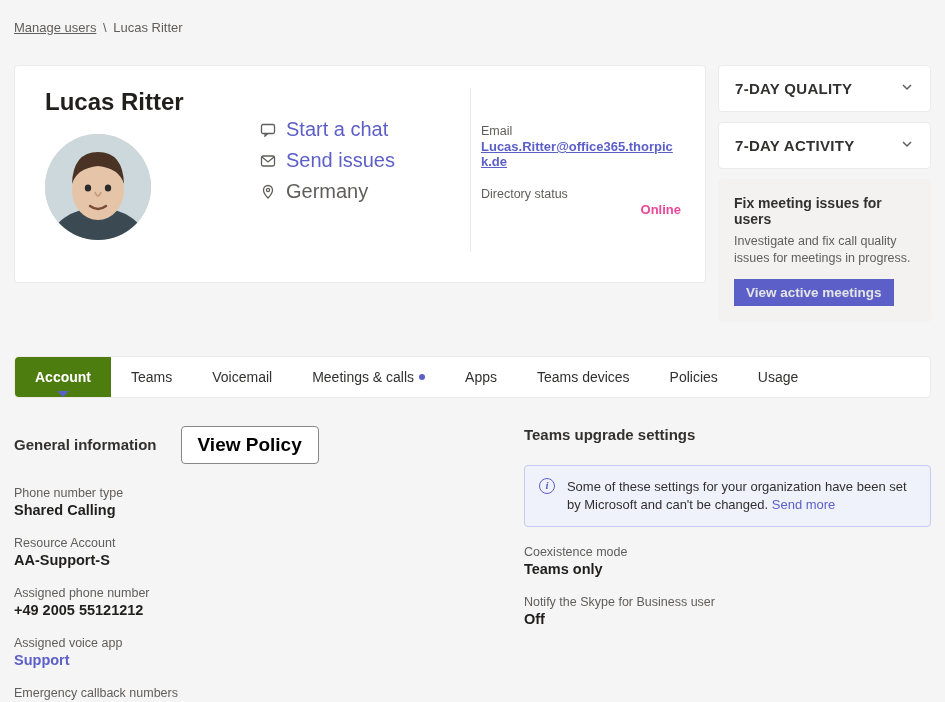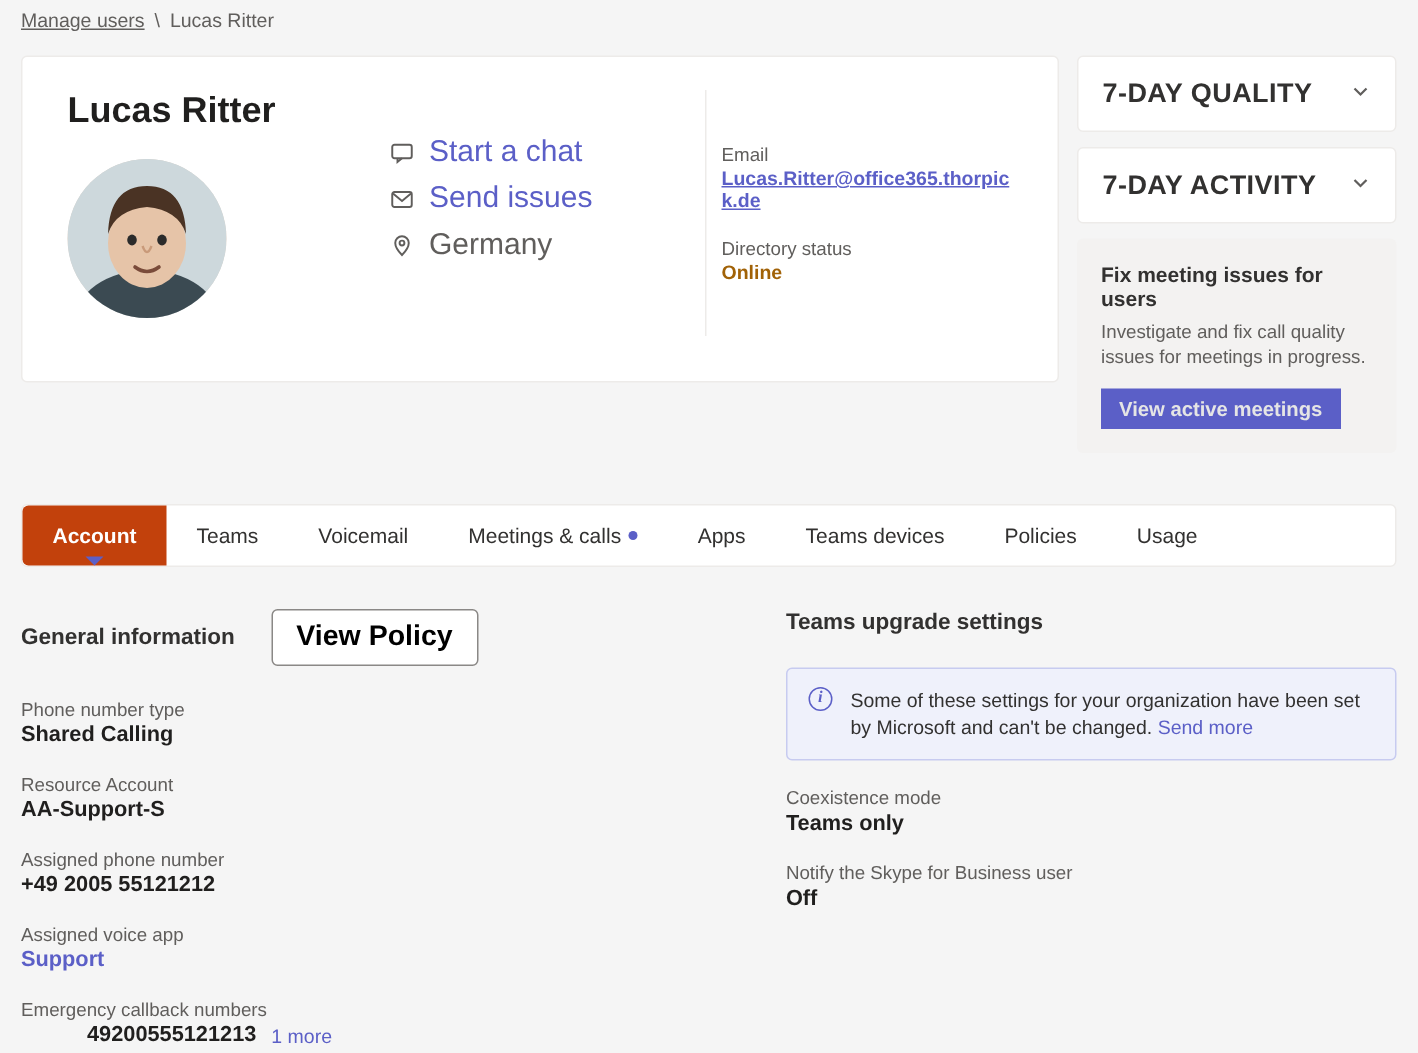--- a/index.html
+++ b/index.html
@@ -4,21 +4,21 @@
 <style>
   * { box-sizing: border-box; margin: 0; padding: 0; }
   body {
     font-family: "Segoe UI", -apple-system, sans-serif;
     background: #f5f5f5;
     color: #323130;
     font-size: 14px;
     width: 945px;
   }
   .breadcrumb {
-    padding: 6px 14px;
+    padding: 20px 14px;
     font-size: 13px;
   }
   .breadcrumb a {
     color: #605e5c;
     text-decoration: underline;
     cursor: pointer;
   }
   .breadcrumb .sep {
     color: #605e5c;
     margin: 0 3px;
@@ -99,43 +99,44 @@
   .email-link {
     color: #5b5fc7;
     font-weight: 600;
     text-decoration: underline;
     word-break: break-all;
     display: block;
     margin-bottom: 18px;
     cursor: pointer;
   }
   .status-val {
-    color: #a16207;
-    font-weight: 600;
+    color: #ec4899;
+    font-weight: 600;
+    text-align: right;
   }
 
   .side-col {
     width: 244px;
     display: flex;
     flex-direction: column;
     gap: 10px;
   }
   .collapse-card {
     background: #fff;
     border: 1px solid #edebe9;
     border-radius: 4px;
     padding: 14px 16px;
     display: flex;
     justify-content: space-between;
     align-items: center;
     cursor: pointer;
   }
   .collapse-card .title {
     font-weight: 700;
-    font-size: 18px;
+    font-size: 15px;
     letter-spacing: 0.3px;
   }
   .chev { color: #605e5c; }
   .fix-card {
     background: #f3f2f1;
     border-radius: 4px;
     padding: 16px;
   }
   .fix-card h3 {
     font-size: 14px;
@@ -172,21 +173,21 @@
     padding: 0 20px;
     display: flex;
     align-items: center;
     font-size: 14px;
     color: #323130;
     cursor: pointer;
     position: relative;
     gap: 5px;
   }
   .tab.active {
-    background: #c2410c;
+    background: #4d7c0f;
     color: #fff;
     font-weight: 600;
     border-radius: 4px 0 0 4px;
   }
   .tab.active::after {
     content: "";
     position: absolute;
     bottom: -6px;
     left: 50%;
     transform: translateX(-50%);

